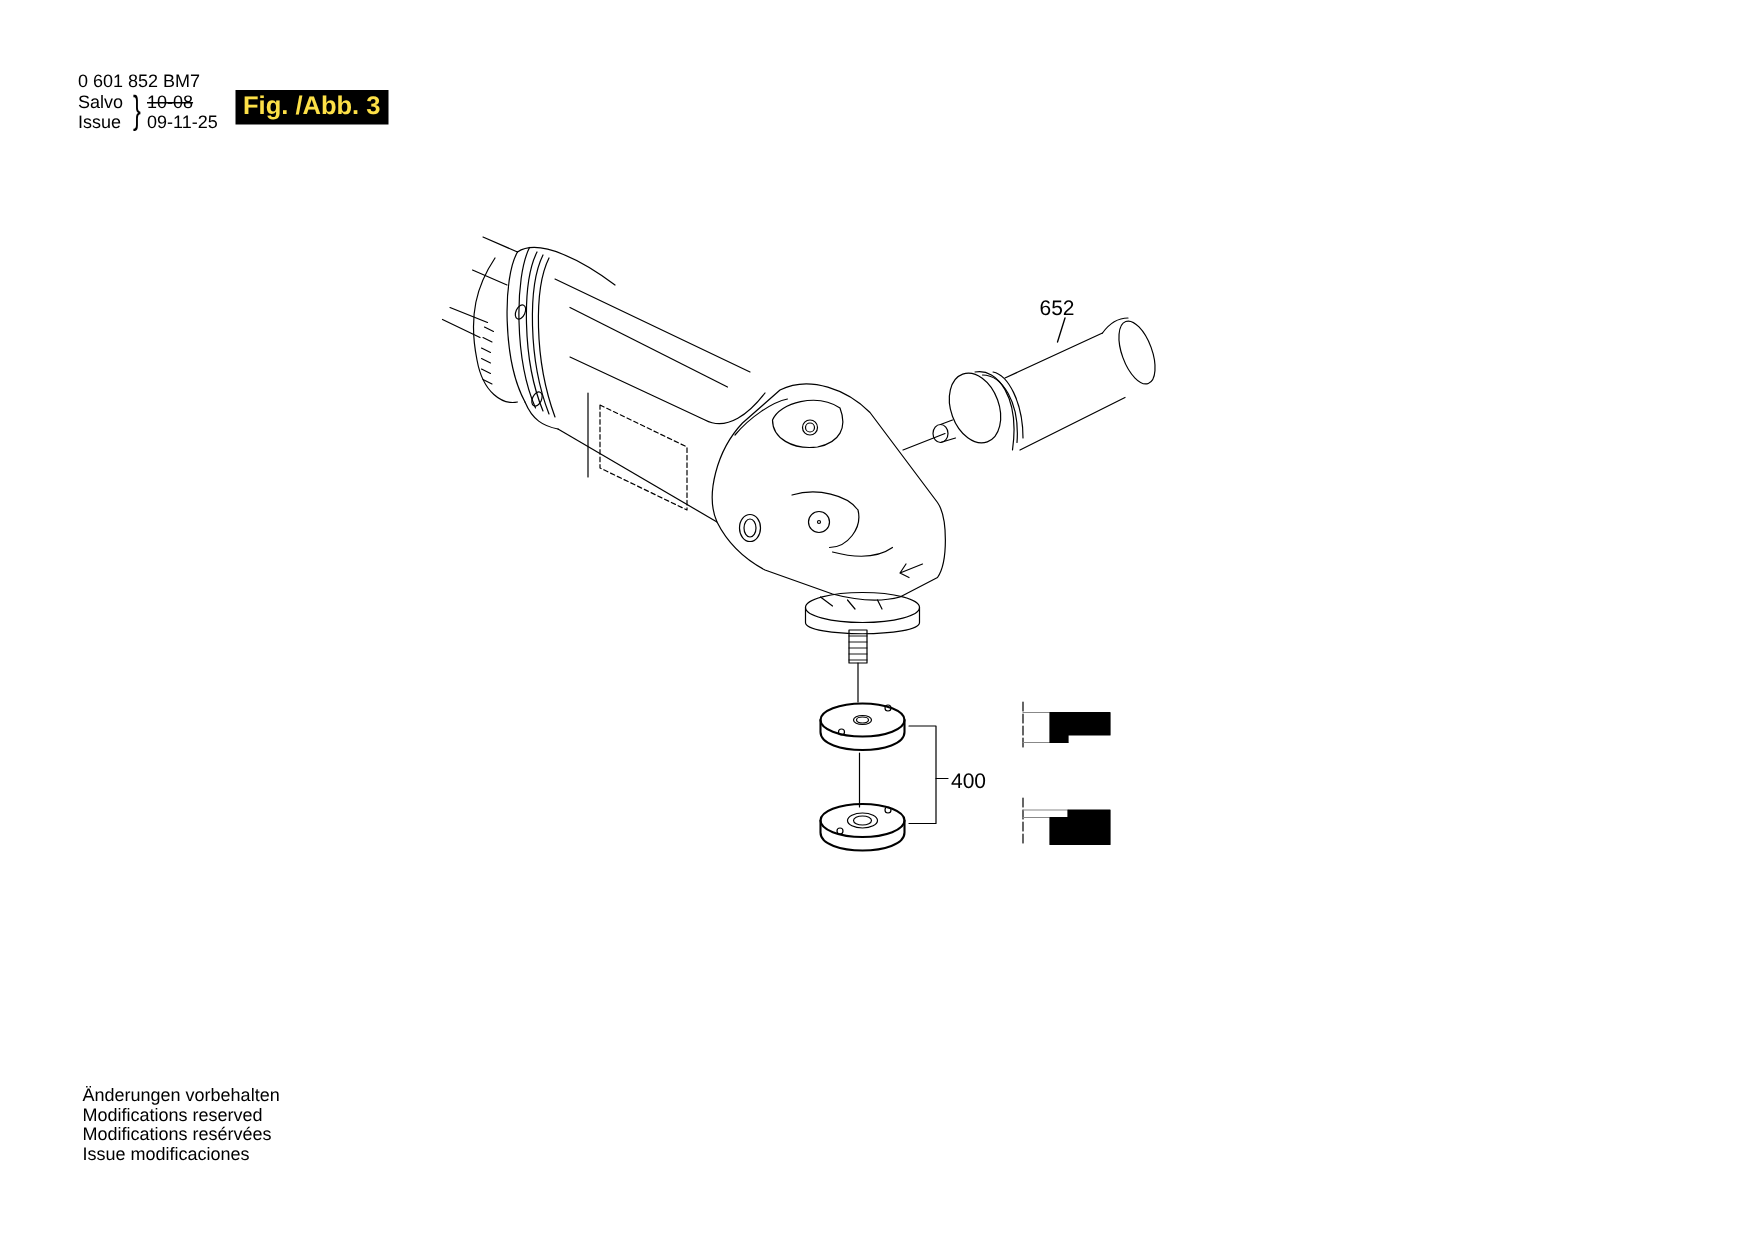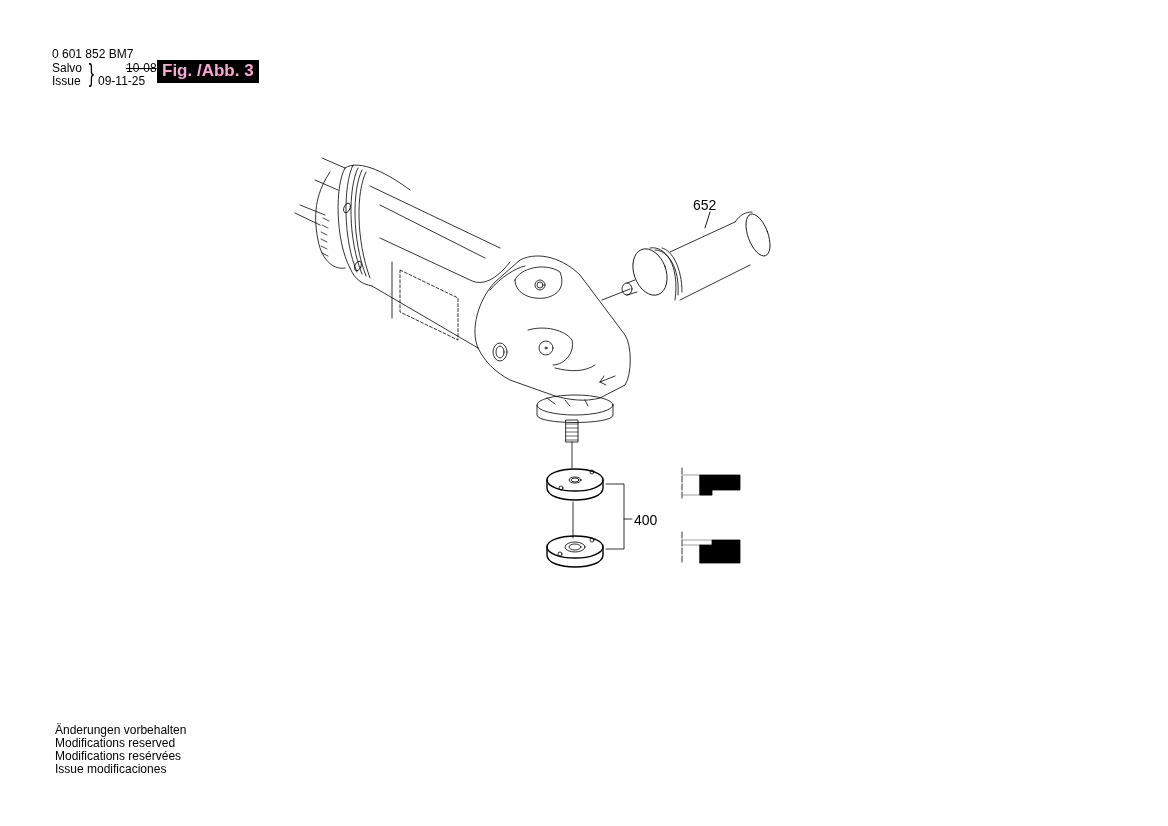--- a/index.html
+++ b/index.html
@@ -3,22 +3,22 @@
   <meta charset="utf-8">
   <style>
     html, body { margin: 0; padding: 0; background: #ffffff; }
     body { width: 1168px; height: 826px; position: relative; overflow: hidden;
            font-family: "Liberation Sans", sans-serif; color: #000; }
     .part-no { position: absolute; left: 52px; top: 47px; font-size: 12px; }
     .stand-block { position: absolute; left: 52px; top: 62px; font-size: 12px; line-height: 13px; }
     .stand-block .labels { position: absolute; left: 0; top: 0; width: 40px; }
     .stand-block .brace { position: absolute; left: 35px; top: -2px; font-size: 26px; line-height: 26px; transform: scaleX(0.6); }
     .stand-block .dates { position: absolute; left: 46px; top: 0; width: 60px; }
-    .struck { text-decoration: line-through; margin-left: 28px; }
-    .fig-badge { position: absolute; left: 157px; top: 60px; background: #000; color: #f9a8d4;
+    .struck { text-decoration: line-through; }
+    .fig-badge { position: absolute; left: 157px; top: 60px; background: #000; color: #fde047;
                  font-weight: bold; font-size: 17px; padding: 1px 5px 2px 5px; line-height: 20px; }
     .footer { position: absolute; left: 55px; top: 724px; font-size: 12px; line-height: 13px; }
     .footer div { white-space: nowrap; }
     .drawing { position: absolute; left: 0; top: 0; width: 1168px; height: 826px; }
     .callout { position: absolute; font-weight: normal; font-size: 14px; }
   </style>
 </head>
 <body>
 
 <div class="part-no">0 601 852 BM7</div>

